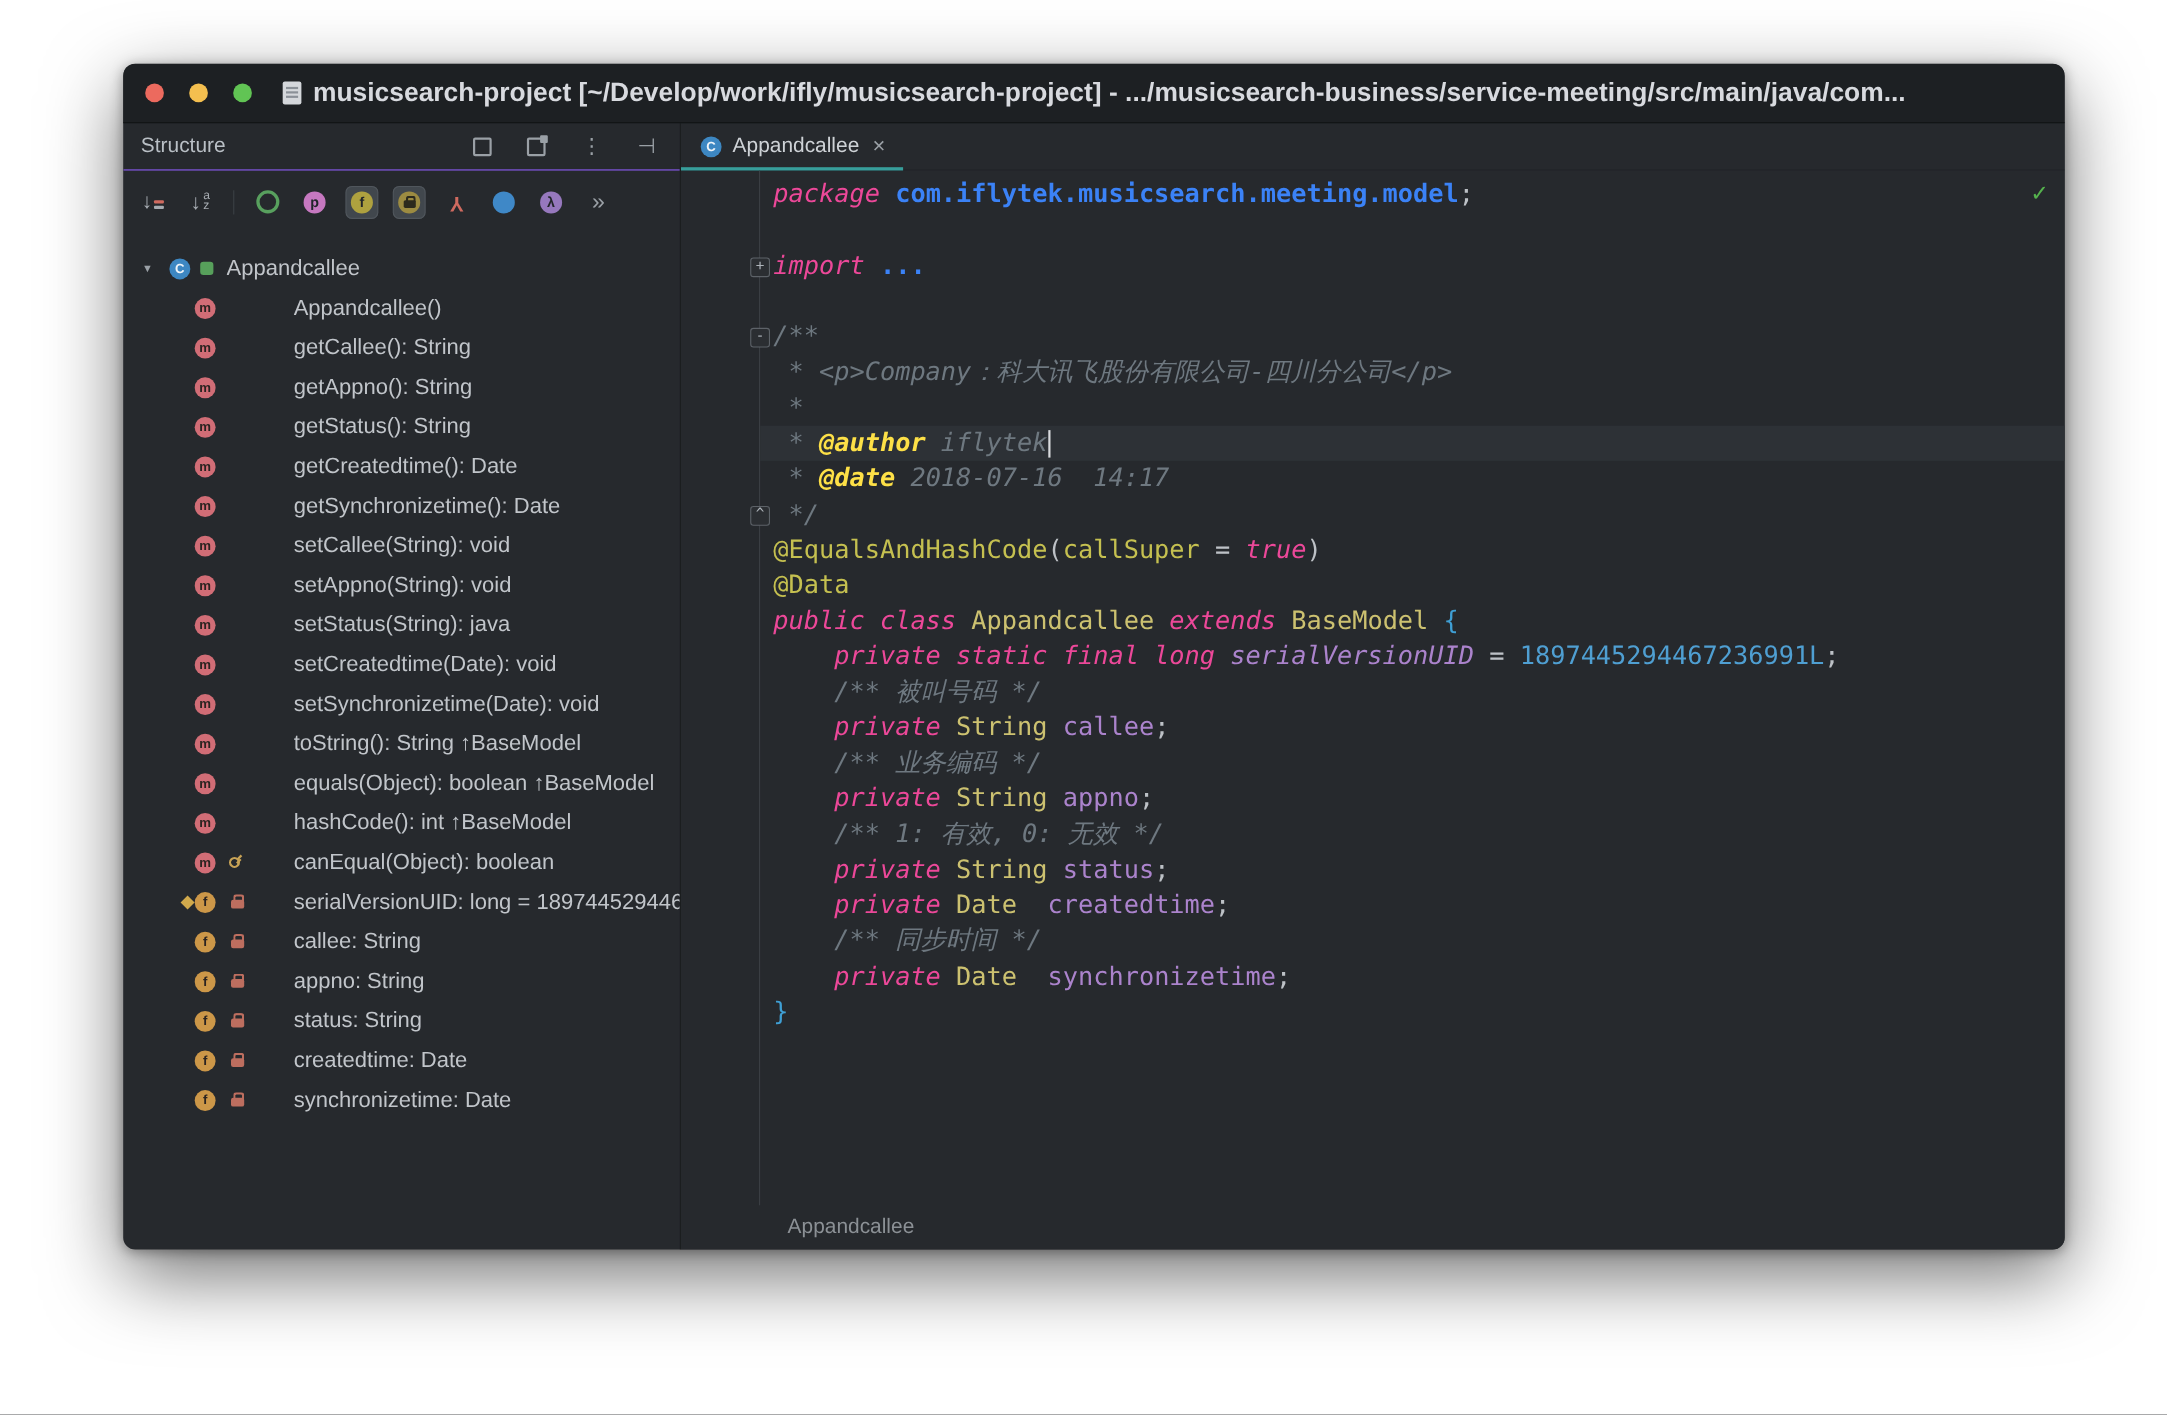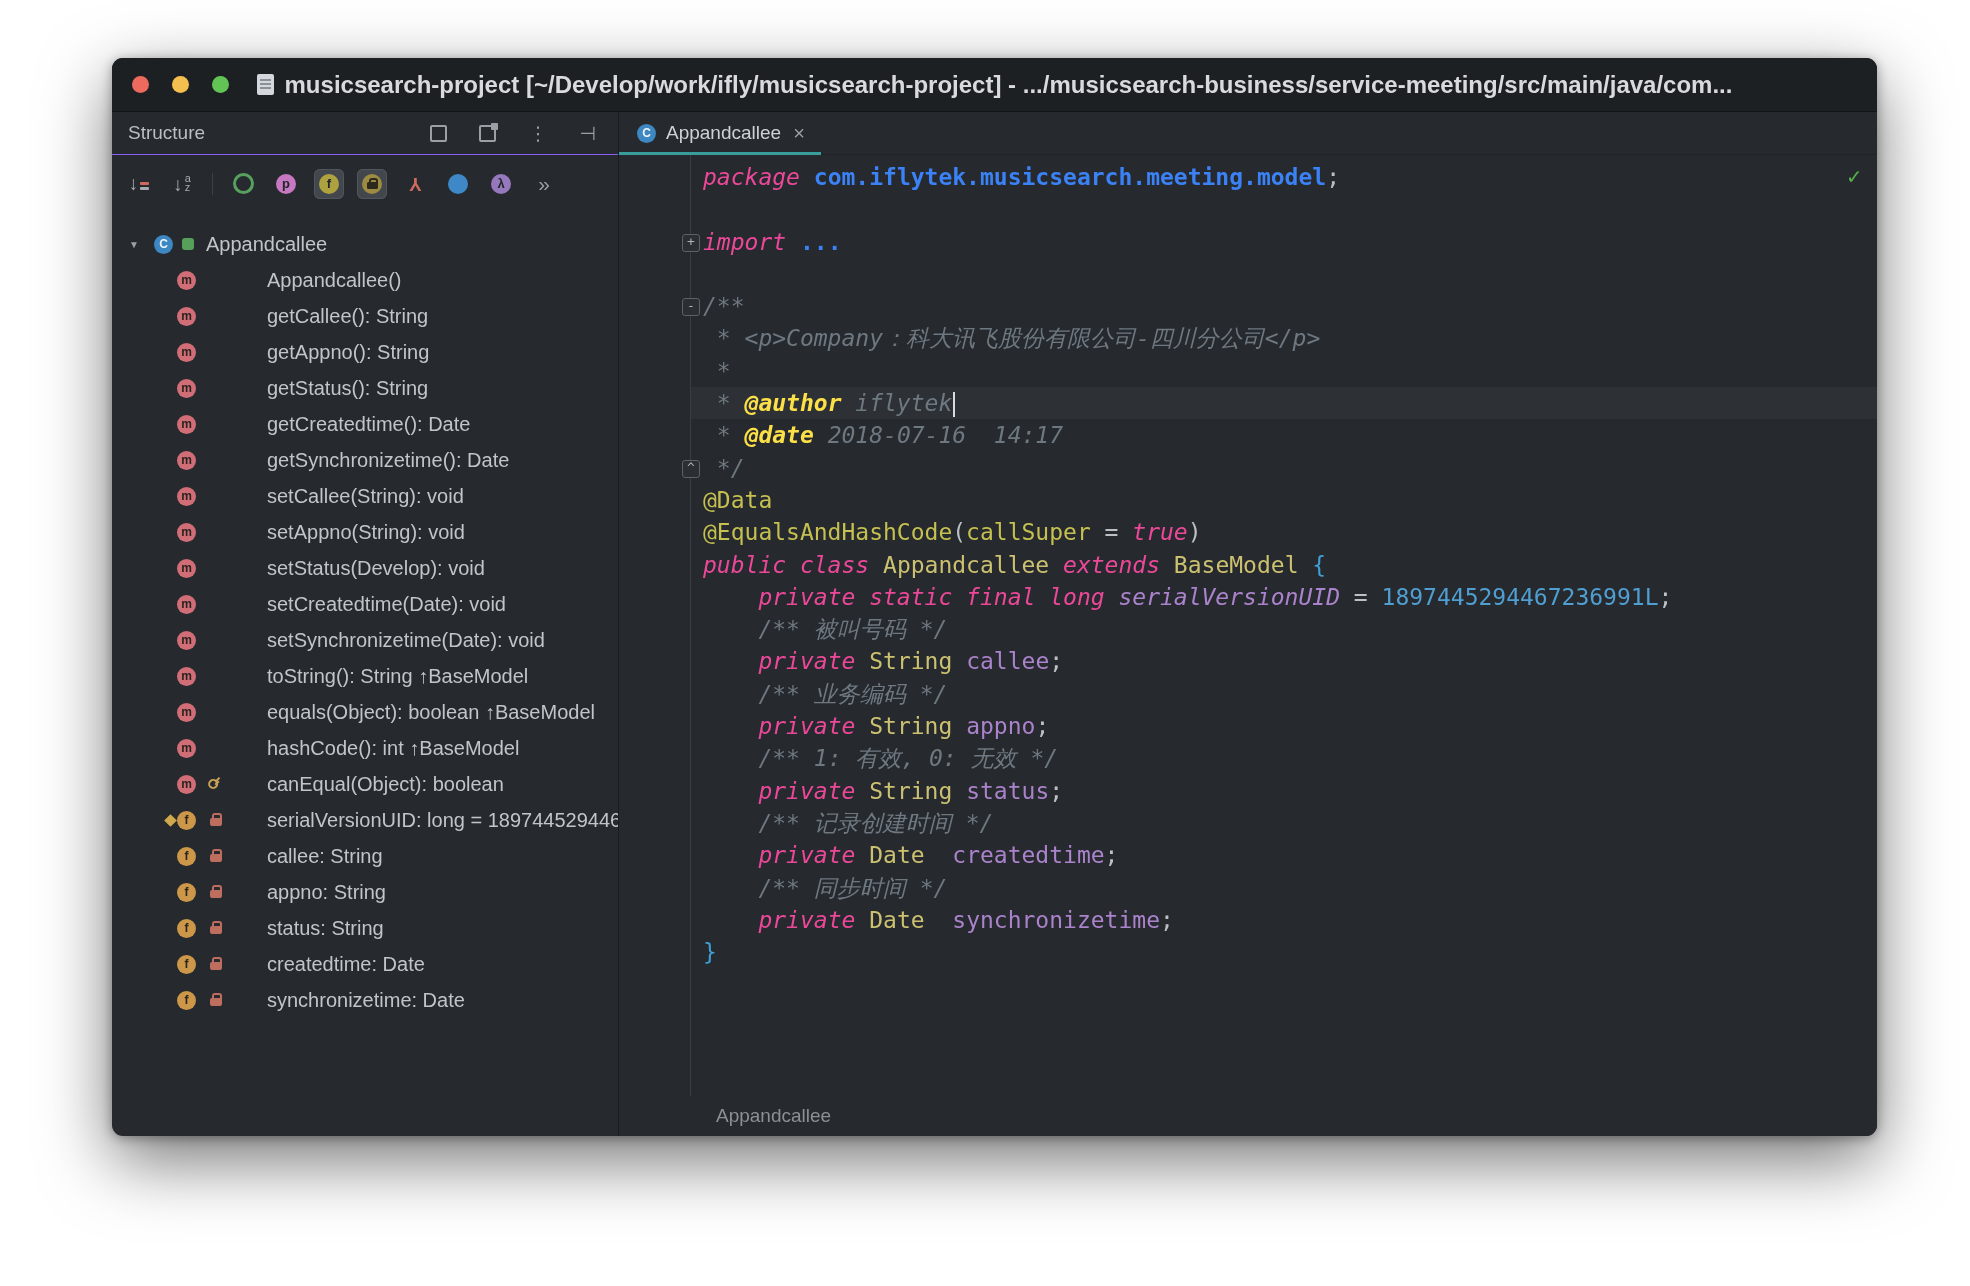--- a/index.html
+++ b/index.html
@@ -274,21 +274,21 @@
             <span class="t-label">setCallee(String): void</span>
           </div>
           <div class="t-row child">
             <span class="micon method">m</span>
             <span class="vis-slot"></span>
             <span class="t-label">setAppno(String): void</span>
           </div>
           <div class="t-row child">
             <span class="micon method">m</span>
             <span class="vis-slot"></span>
-            <span class="t-label">setStatus(Develop): void</span>
+            <span class="t-label">setStatus(String): java</span>
           </div>
           <div class="t-row child">
             <span class="micon method">m</span>
             <span class="vis-slot"></span>
             <span class="t-label">setCreatedtime(Date): void</span>
           </div>
           <div class="t-row child">
             <span class="micon method">m</span>
             <span class="vis-slot"></span>
             <span class="t-label">setSynchronizetime(Date): void</span>
@@ -374,31 +374,30 @@
       <div class="line"><span class="tk-k">package</span><span class="tk-pl"> </span><span class="tk-pkg">com.iflytek.musicsearch.meeting.model</span><span class="tk-pl">;</span></div>
           <div class="line"></div>
           <div class="line"><span class="fold">+</span><span class="tk-k">import</span><span class="tk-pl"> </span><span class="tk-pkg">...</span></div>
           <div class="line"></div>
           <div class="line"><span class="fold">-</span><span class="tk-c">/**</span></div>
           <div class="line"><span class="tk-c"> * &lt;p&gt;Company：科大讯飞股份有限公司-四川分公司&lt;/p&gt;</span></div>
           <div class="line"><span class="tk-c"> *</span></div>
           <div class="line current"><span class="tk-c"> * </span><span class="tk-dt">@author</span><span class="tk-c"> iflytek</span><span class="caret"></span></div>
           <div class="line"><span class="tk-c"> * </span><span class="tk-dt">@date</span><span class="tk-c"> 2018-07-16  14:17</span></div>
           <div class="line"><span class="fold">^</span><span class="tk-c"> */</span></div>
+          <div class="line"><span class="tk-an">@EqualsAndHashCode</span><span class="tk-pl">(</span><span class="tk-an">callSuper</span><span class="tk-pl"> = </span><span class="tk-k">true</span><span class="tk-pl">)</span></div>
           <div class="line"><span class="tk-an">@Data</span></div>
-          <div class="line"><span class="tk-an">@EqualsAndHashCode</span><span class="tk-pl">(</span><span class="tk-an">callSuper</span><span class="tk-pl"> = </span><span class="tk-k">true</span><span class="tk-pl">)</span></div>
           <div class="line"><span class="tk-k">public class</span><span class="tk-pl"> </span><span class="tk-cls">Appandcallee</span><span class="tk-pl"> </span><span class="tk-k">extends</span><span class="tk-pl"> </span><span class="tk-ty">BaseModel</span><span class="tk-pl"> </span><span class="tk-br">{</span></div>
           <div class="line"><span class="tk-pl">    </span><span class="tk-k">private static final long</span><span class="tk-pl"> </span><span class="tk-sf">serialVersionUID</span><span class="tk-pl"> = </span><span class="tk-num">1897445294467236991L</span><span class="tk-pl">;</span></div>
           <div class="line"><span class="tk-pl">    </span><span class="tk-c">/** 被叫号码 */</span></div>
           <div class="line"><span class="tk-pl">    </span><span class="tk-k">private</span><span class="tk-pl"> </span><span class="tk-ty">String</span><span class="tk-pl"> </span><span class="tk-fld">callee</span><span class="tk-pl">;</span></div>
           <div class="line"><span class="tk-pl">    </span><span class="tk-c">/** 业务编码 */</span></div>
           <div class="line"><span class="tk-pl">    </span><span class="tk-k">private</span><span class="tk-pl"> </span><span class="tk-ty">String</span><span class="tk-pl"> </span><span class="tk-fld">appno</span><span class="tk-pl">;</span></div>
           <div class="line"><span class="tk-pl">    </span><span class="tk-c">/** 1: 有效, 0: 无效 */</span></div>
           <div class="line"><span class="tk-pl">    </span><span class="tk-k">private</span><span class="tk-pl"> </span><span class="tk-ty">String</span><span class="tk-pl"> </span><span class="tk-fld">status</span><span class="tk-pl">;</span></div>
-          <div class="line"><span class="tk-pl">    </span><span class="tk-c">/** 记录创建时间 */</span></div>
           <div class="line"><span class="tk-pl">    </span><span class="tk-k">private</span><span class="tk-pl"> </span><span class="tk-ty">Date</span><span class="tk-pl">  </span><span class="tk-fld">createdtime</span><span class="tk-pl">;</span></div>
           <div class="line"><span class="tk-pl">    </span><span class="tk-c">/** 同步时间 */</span></div>
           <div class="line"><span class="tk-pl">    </span><span class="tk-k">private</span><span class="tk-pl"> </span><span class="tk-ty">Date</span><span class="tk-pl">  </span><span class="tk-fld">synchronizetime</span><span class="tk-pl">;</span></div>
           <div class="line"><span class="tk-br">}</span></div>
         </div>
       <div class="breadcrumbs">
         <span>Appandcallee</span>
       </div>
     </div>
   </div>

